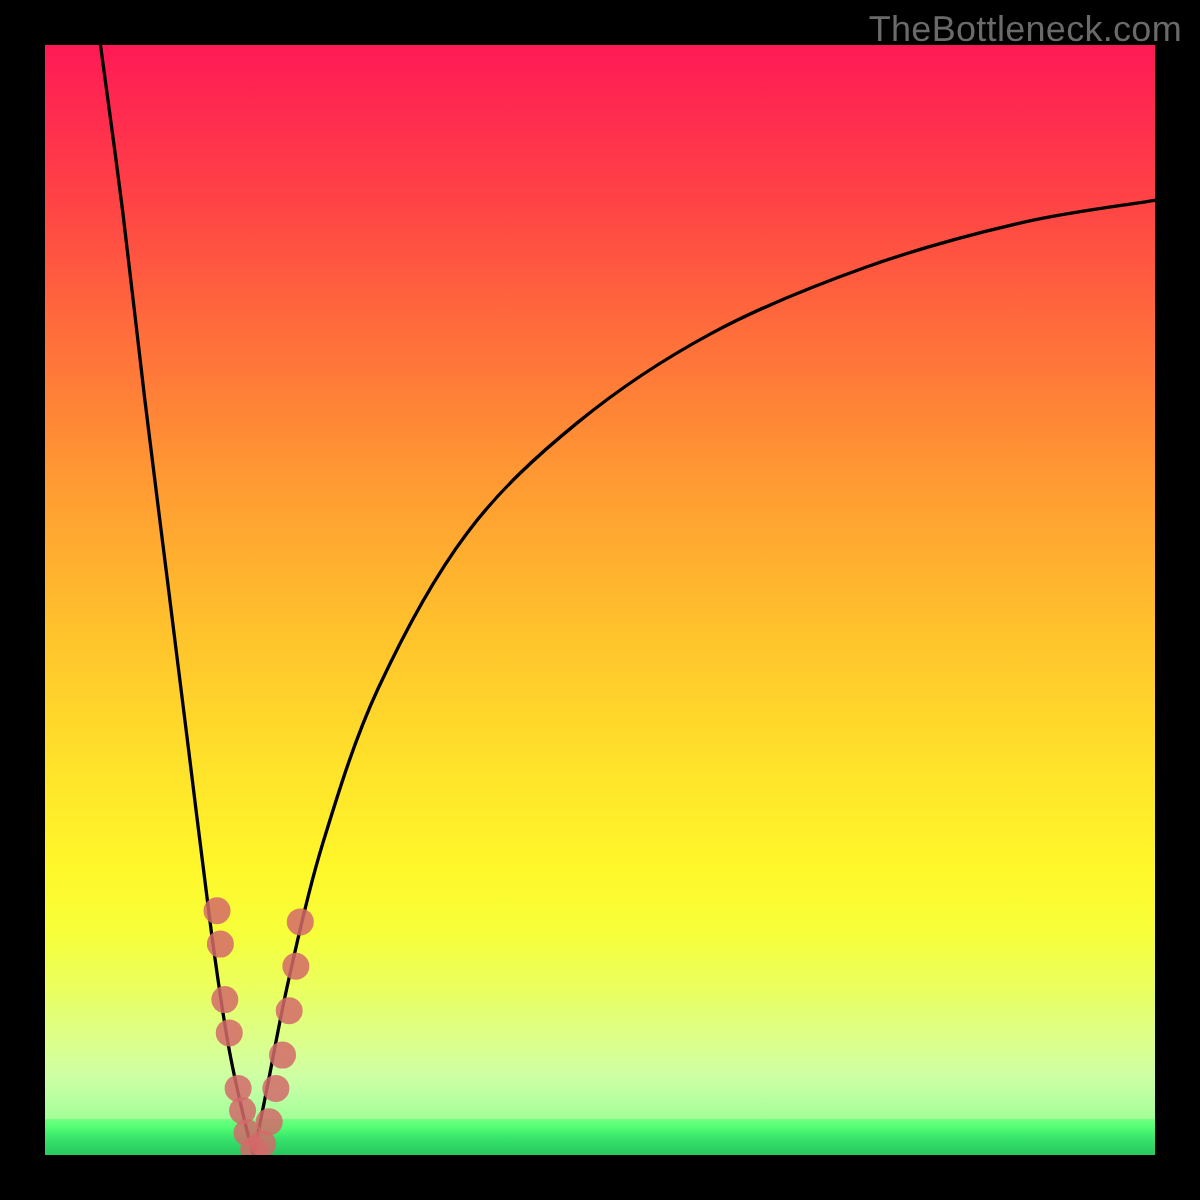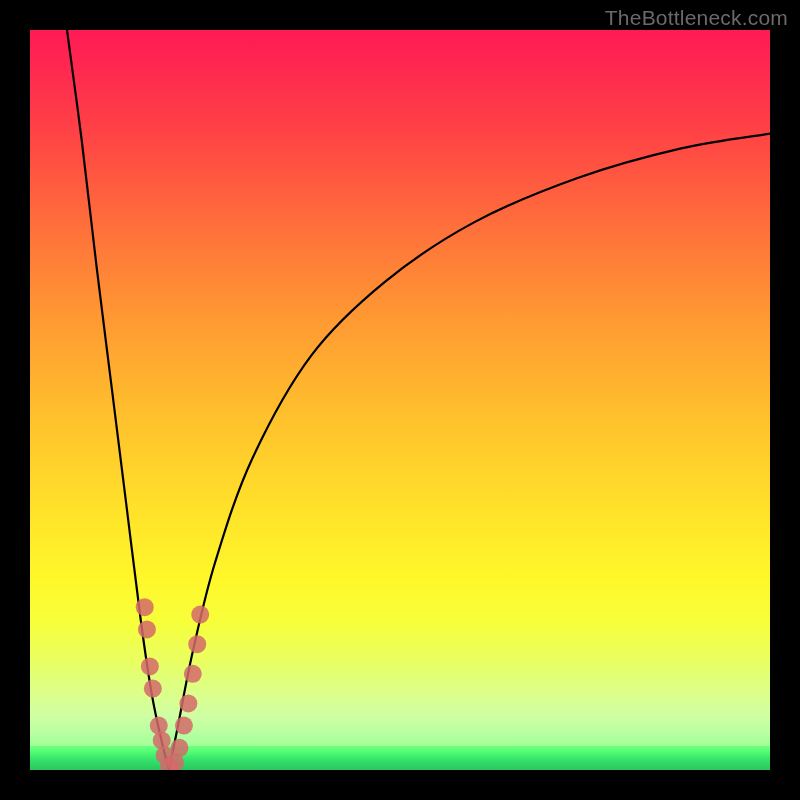--- a/index.html
+++ b/index.html
@@ -79,21 +79,21 @@
     top: 0;
     width: 100%;
     height: 100%;
     pointer-events: none;
   }
   .watermark {
     position: absolute;
     top: 6px;
     right: 12px;
     color: #6a6a6a;
-    font-size: 21px;
+    font-size: 24px;
     font-weight: 400;
     letter-spacing: 0.2px;
   }
   .markers circle {
     fill: #d46a6a;
     fill-opacity: 0.85;
   }
 </style>
 </head>
 <body>

